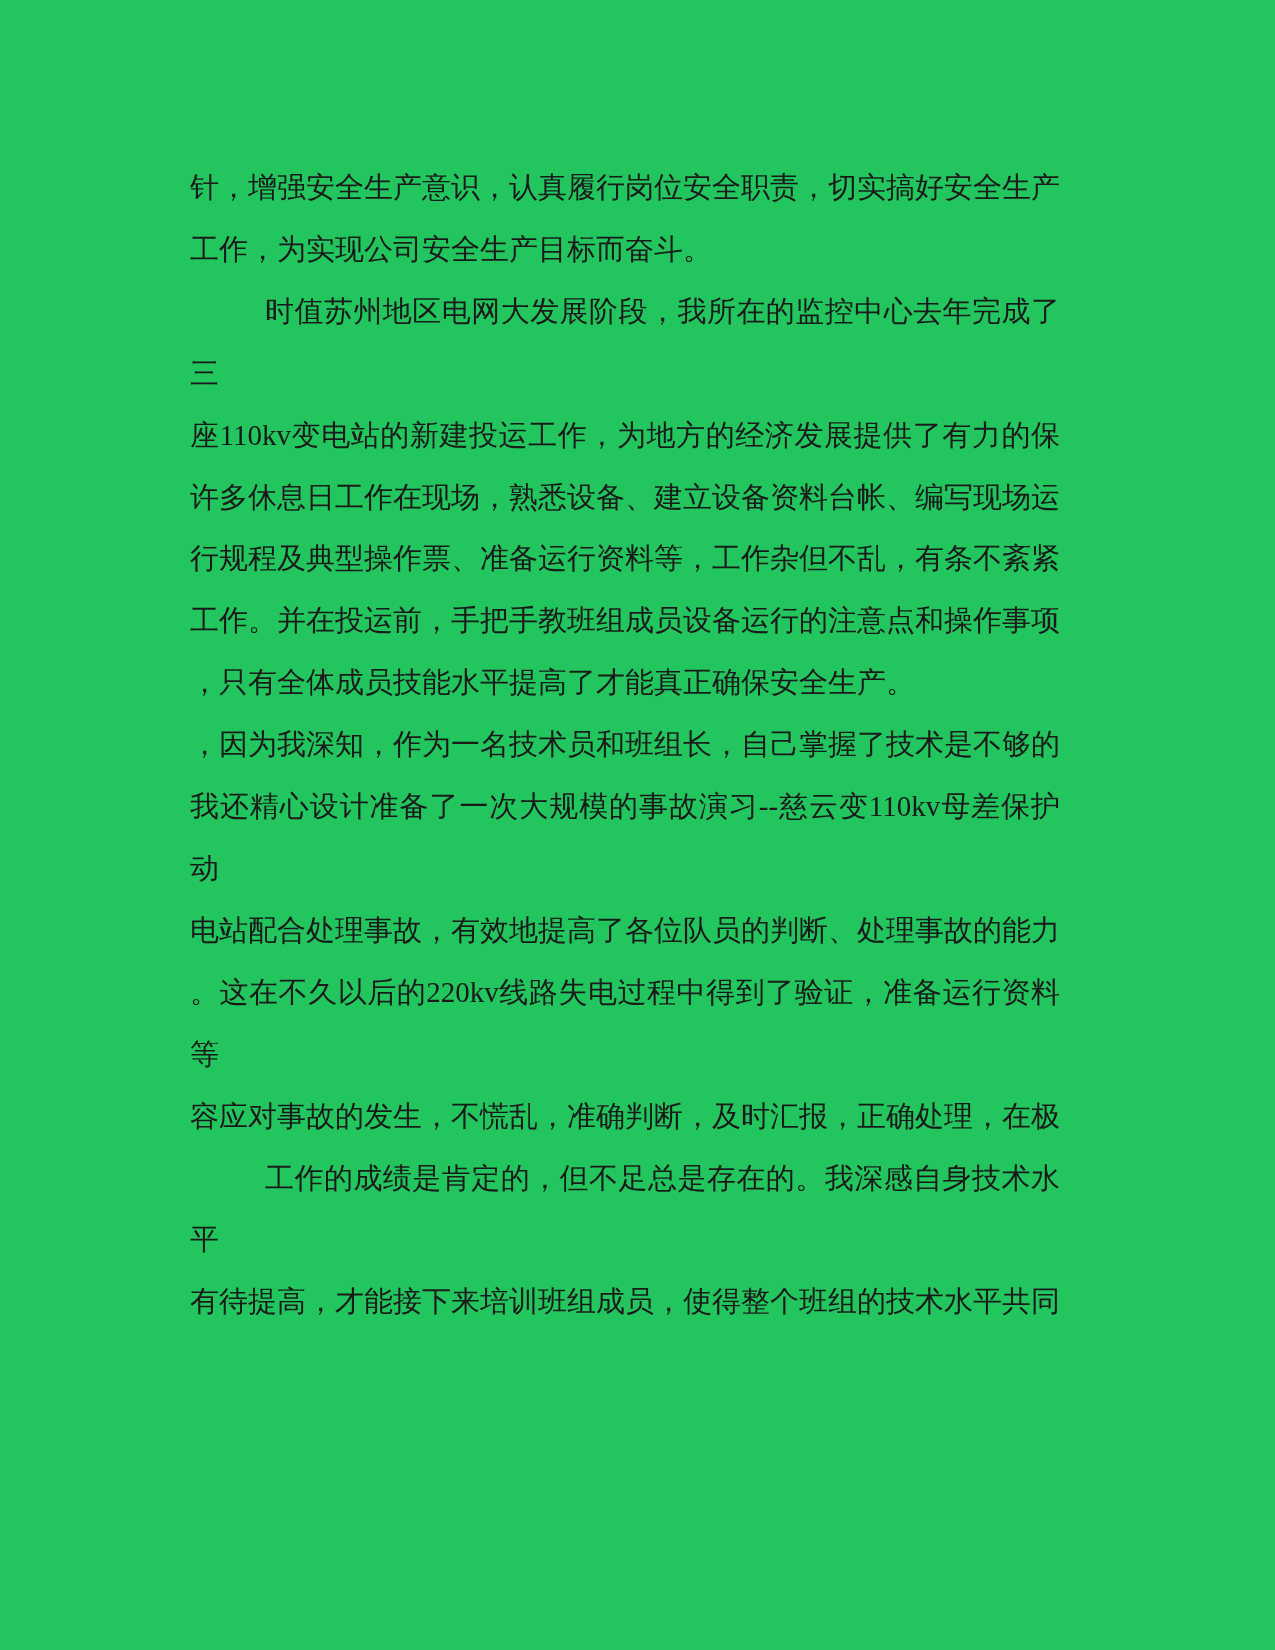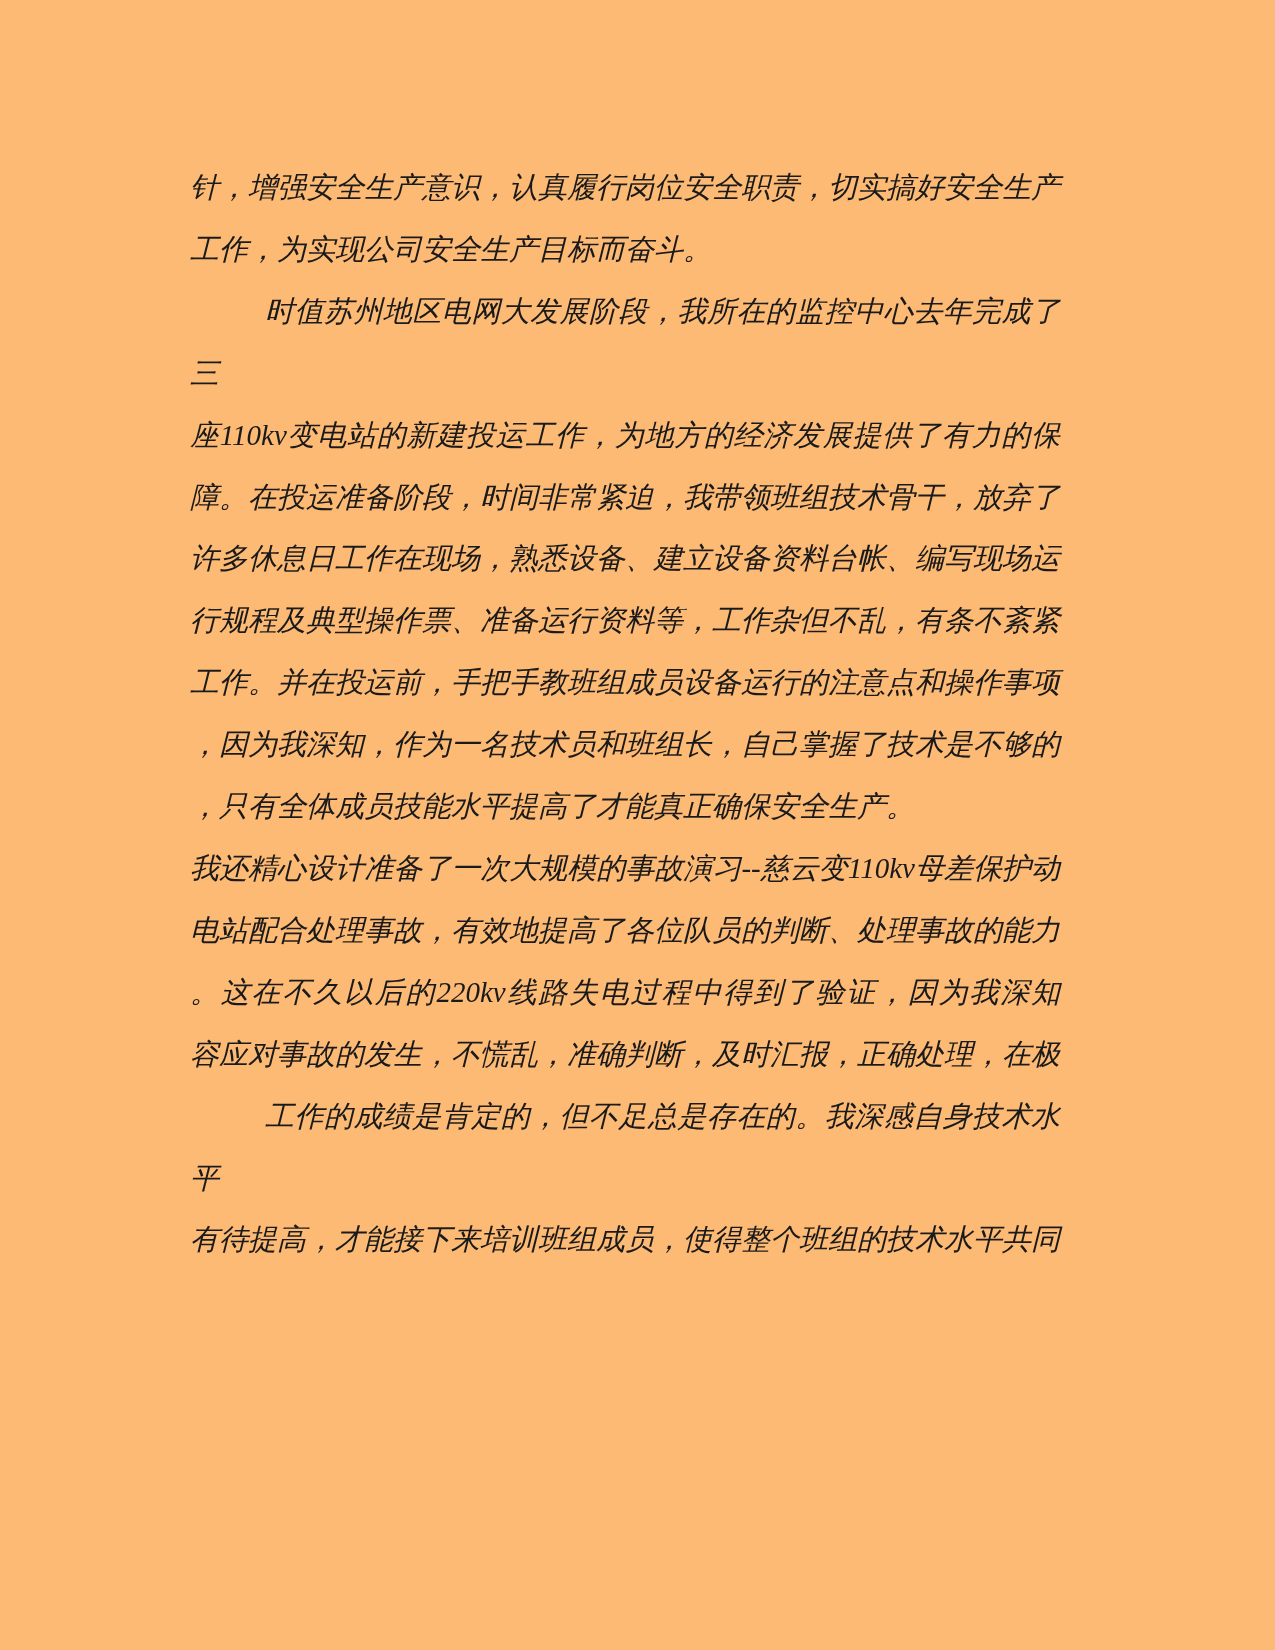--- a/index.html
+++ b/index.html
@@ -4,24 +4,23 @@
 <style>
   html, body {
     margin: 0;
     padding: 0;
     background: #ffffff;
   }
   .page {
     position: relative;
     width: 1275px;
     height: 1650px;
-    background: #fdba74;
+    background: #22c55e;
     overflow: hidden;
     font-family: "Liberation Serif", "DejaVu Serif", serif;
-    font-style: italic;
   }
   .content {
     position: absolute;
     left: 190px;
     top: 157px;
     width: 870px;
   }
   .paragraph {
     margin: 0;
     padding: 0;
@@ -48,31 +47,30 @@
 
 <div class="page">
   <div class="content" id="doc-content">
       <div class="paragraph">
         <div class="line">针，增强安全生产意识，认真履行岗位安全职责，切实搞好安全生产</div>
         <div class="line last">工作，为实现公司安全生产目标而奋斗。</div>
       </div>
       <div class="paragraph">
         <div class="line indent">时值苏州地区电网大发展阶段，我所在的监控中心去年完成了三</div>
         <div class="line">座110kv变电站的新建投运工作，为地方的经济发展提供了有力的保</div>
-        <div class="line">障。在投运准备阶段，时间非常紧迫，我带领班组技术骨干，放弃了</div>
         <div class="line">许多休息日工作在现场，熟悉设备、建立设备资料台帐、编写现场运</div>
         <div class="line">行规程及典型操作票、准备运行资料等，工作杂但不乱，有条不紊紧</div>
         <div class="line">工作。并在投运前，手把手教班组成员设备运行的注意点和操作事项</div>
+        <div class="line last">，只有全体成员技能水平提高了才能真正确保安全生产。</div>
         <div class="line">，因为我深知，作为一名技术员和班组长，自己掌握了技术是不够的</div>
-        <div class="line last">，只有全体成员技能水平提高了才能真正确保安全生产。</div>
       </div>
       <div class="paragraph">
         <div class="line">我还精心设计准备了一次大规模的事故演习--慈云变110kv母差保护动</div>
         <div class="line">电站配合处理事故，有效地提高了各位队员的判断、处理事故的能力</div>
-        <div class="line">。这在不久以后的220kv线路失电过程中得到了验证，因为我深知</div>
+        <div class="line">。这在不久以后的220kv线路失电过程中得到了验证，准备运行资料等</div>
         <div class="line">容应对事故的发生，不慌乱，准确判断，及时汇报，正确处理，在极</div>
       </div>
       <div class="paragraph">
         <div class="line indent">工作的成绩是肯定的，但不足总是存在的。我深感自身技术水平</div>
         <div class="line">有待提高，才能接下来培训班组成员，使得整个班组的技术水平共同</div>
       </div>
     </div>
 </div>
 
 </body></html>

